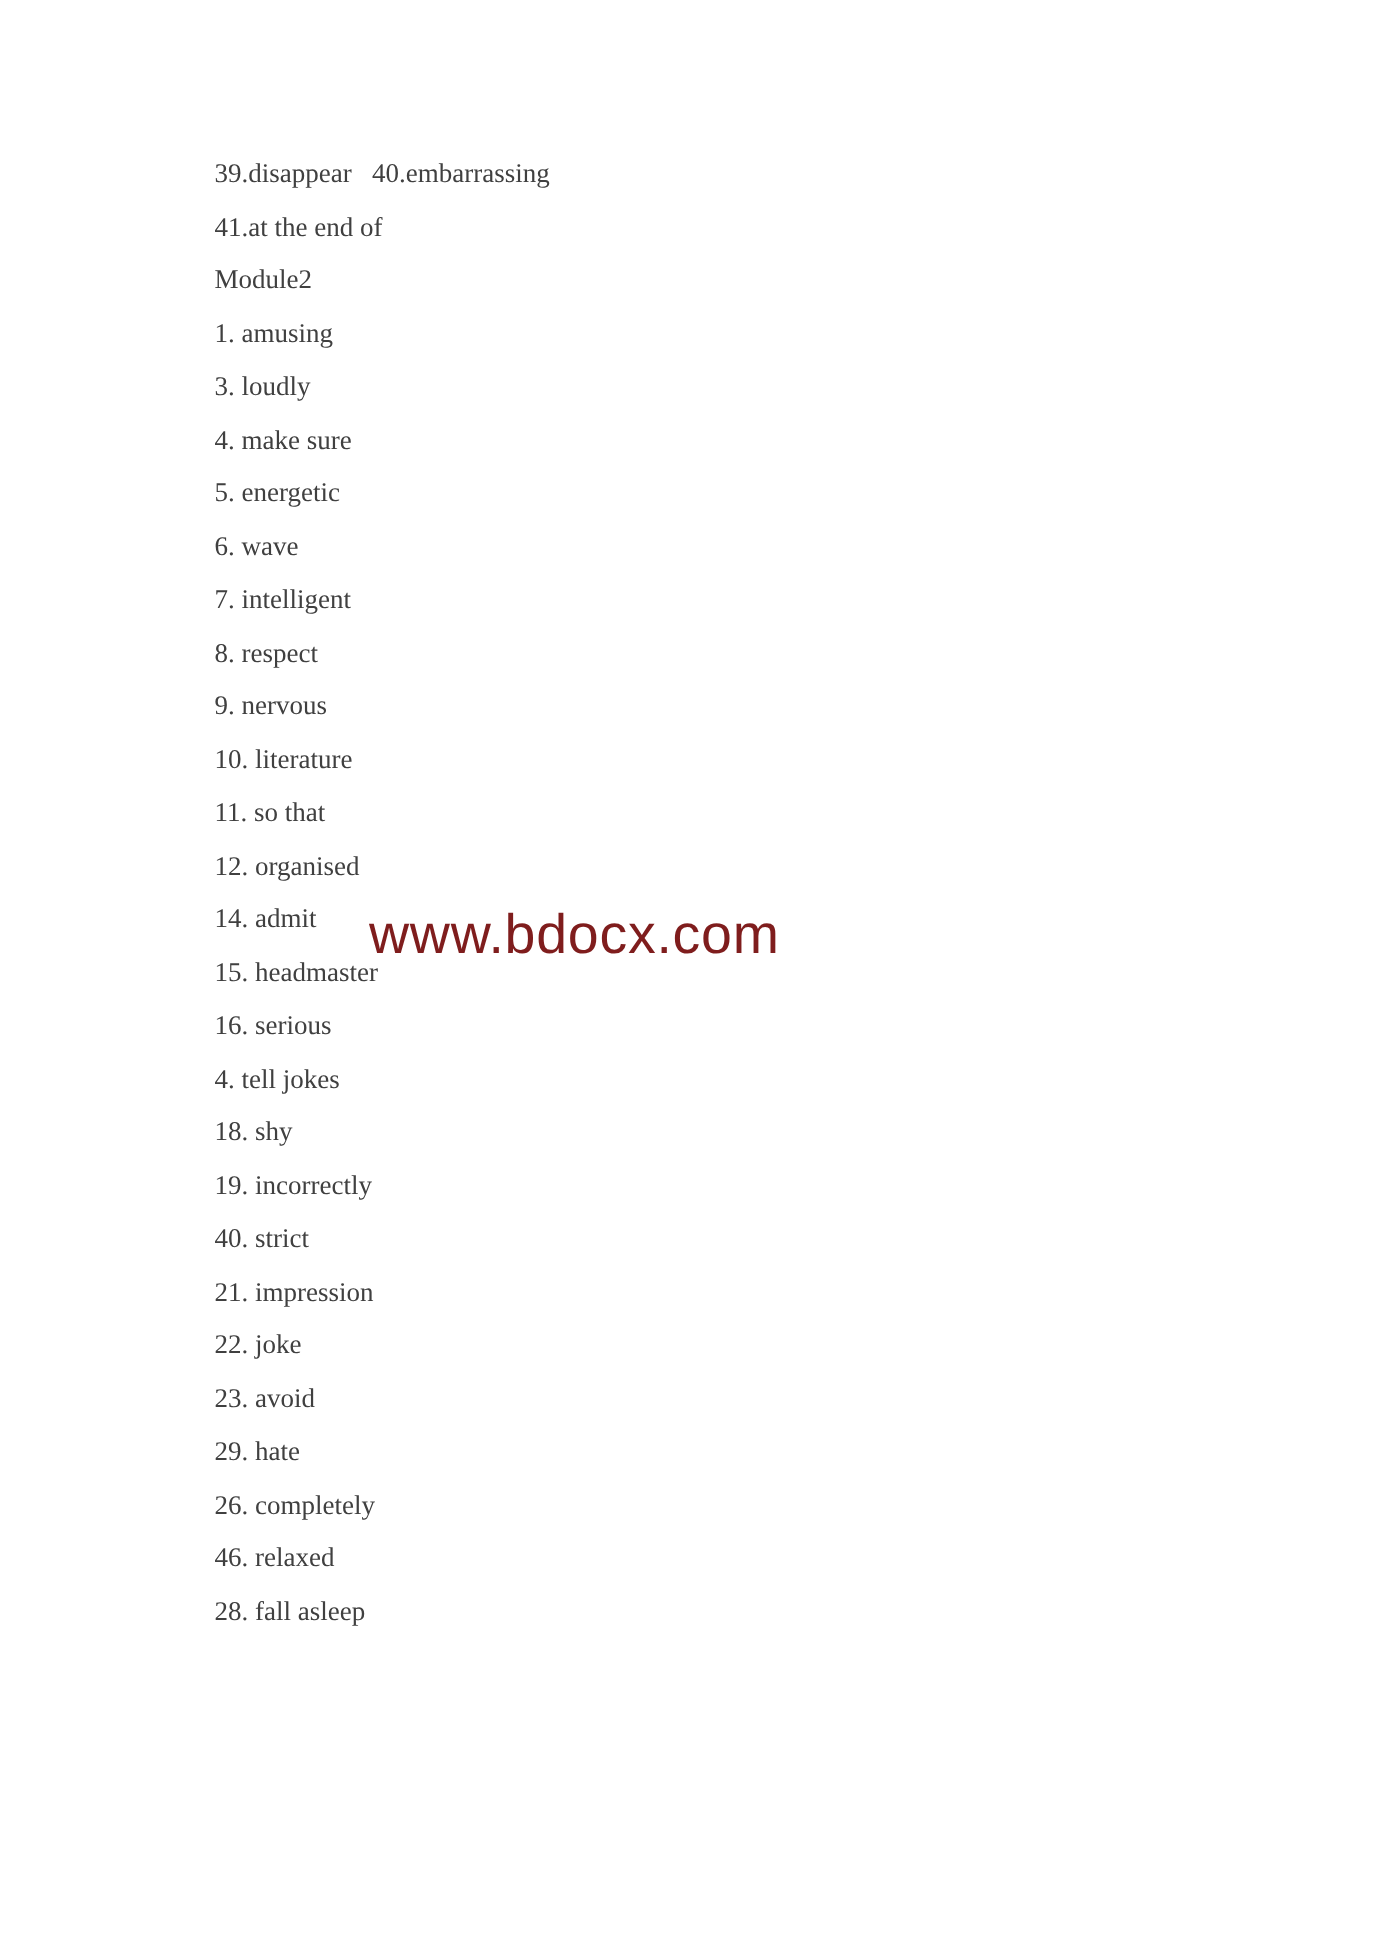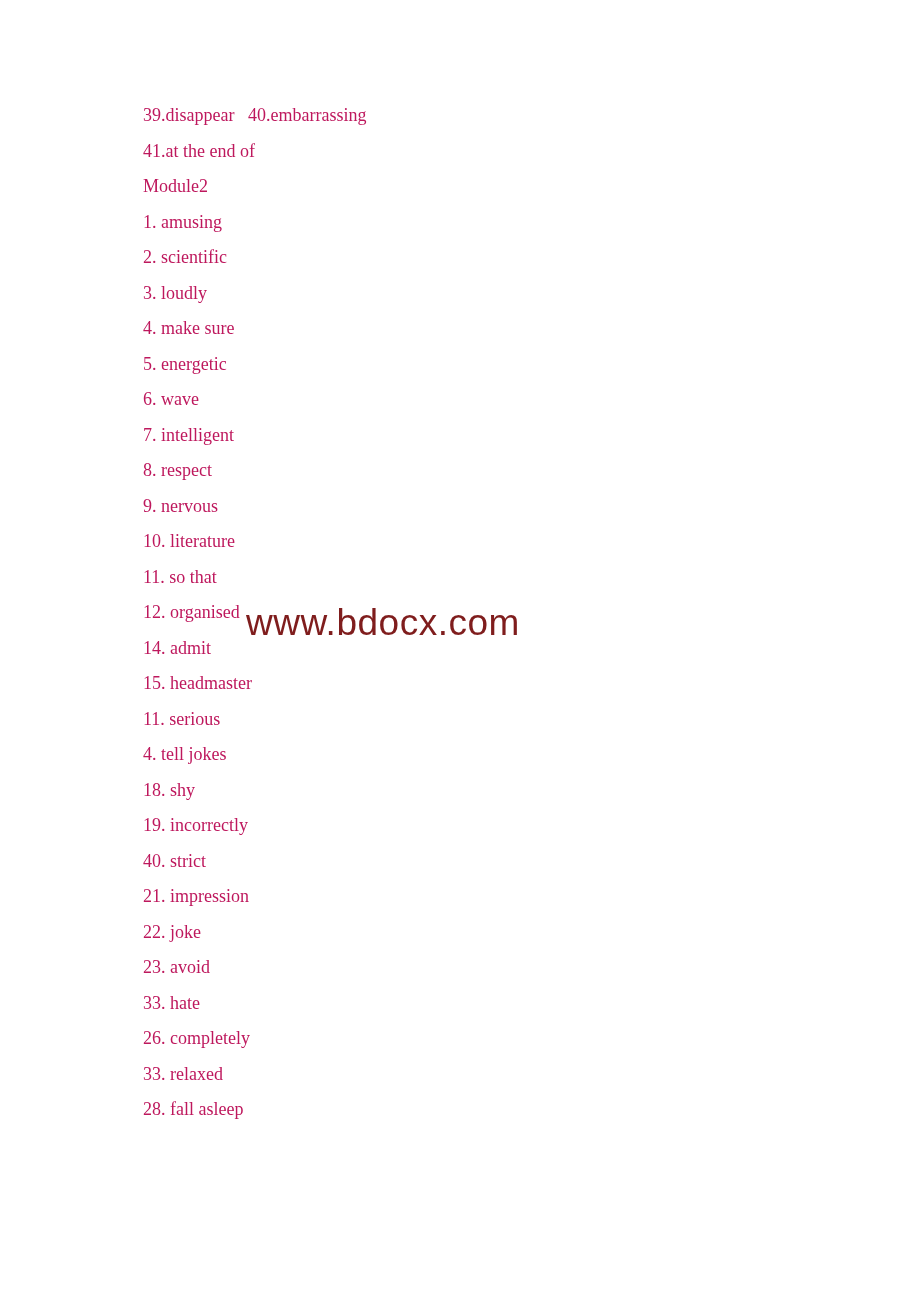--- a/index.html
+++ b/index.html
@@ -42,59 +42,58 @@
     top: 0;
     width: 920px;
     padding: 98px 0 0 143px;
     box-sizing: border-box;
     z-index: 1;
   }
   .doc-line {
     font-family: "Liberation Serif", "DejaVu Serif", serif;
     font-size: 18px;
     line-height: 35.5px;
-    color: #be185d;
+    color: #404040;
     white-space: pre;
     margin: 0;
     padding: 0;
   }
 </style>
 </head>
 <body>
 
 <div class="page">
 
   <div class="watermark">www.bdocx.com</div>
 
   <div class="content">
 
   <p class="doc-line">39.disappear   40.embarrassing</p>
       <p class="doc-line">41.at the end of</p>
       <p class="doc-line">Module2</p>
       <p class="doc-line">1. amusing</p>
-      <p class="doc-line">2. scientific</p>
       <p class="doc-line">3. loudly</p>
       <p class="doc-line">4. make sure</p>
       <p class="doc-line">5. energetic</p>
       <p class="doc-line">6. wave</p>
       <p class="doc-line">7. intelligent</p>
       <p class="doc-line">8. respect</p>
       <p class="doc-line">9. nervous</p>
       <p class="doc-line">10. literature</p>
       <p class="doc-line">11. so that</p>
       <p class="doc-line">12. organised</p>
       <p class="doc-line">14. admit</p>
       <p class="doc-line">15. headmaster</p>
-      <p class="doc-line">11. serious</p>
+      <p class="doc-line">16. serious</p>
       <p class="doc-line">4. tell jokes</p>
       <p class="doc-line">18. shy</p>
       <p class="doc-line">19. incorrectly</p>
       <p class="doc-line">40. strict</p>
       <p class="doc-line">21. impression</p>
       <p class="doc-line">22. joke</p>
       <p class="doc-line">23. avoid</p>
-      <p class="doc-line">33. hate</p>
+      <p class="doc-line">29. hate</p>
       <p class="doc-line">26. completely</p>
-      <p class="doc-line">33. relaxed</p>
+      <p class="doc-line">46. relaxed</p>
       <p class="doc-line">28. fall asleep</p>
     </div>
 
 </div>
 
 </body></html>

